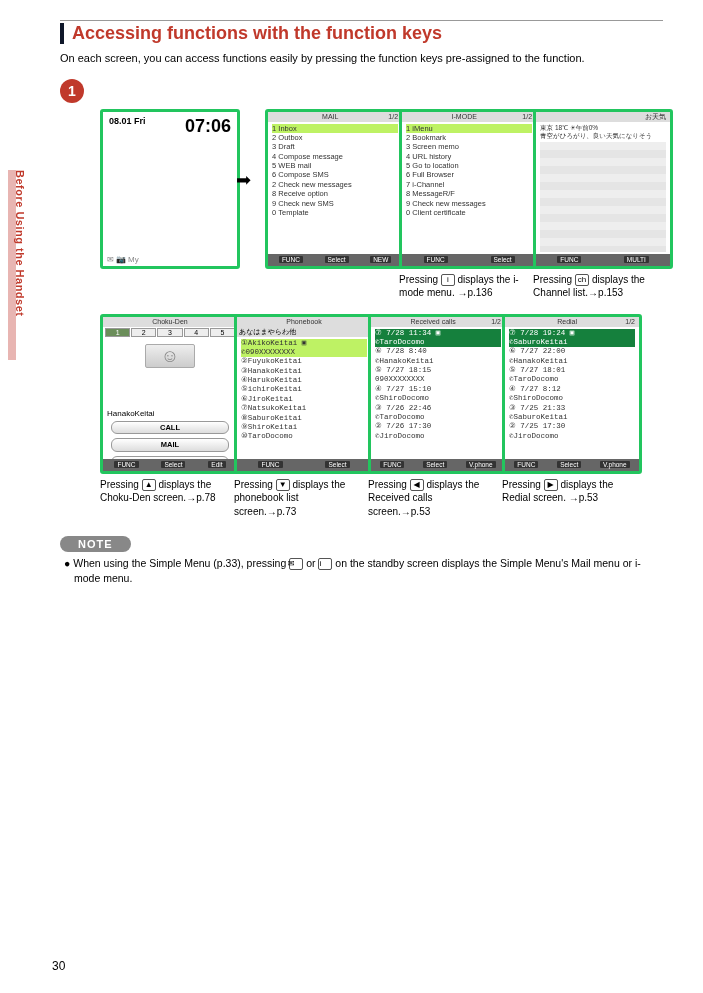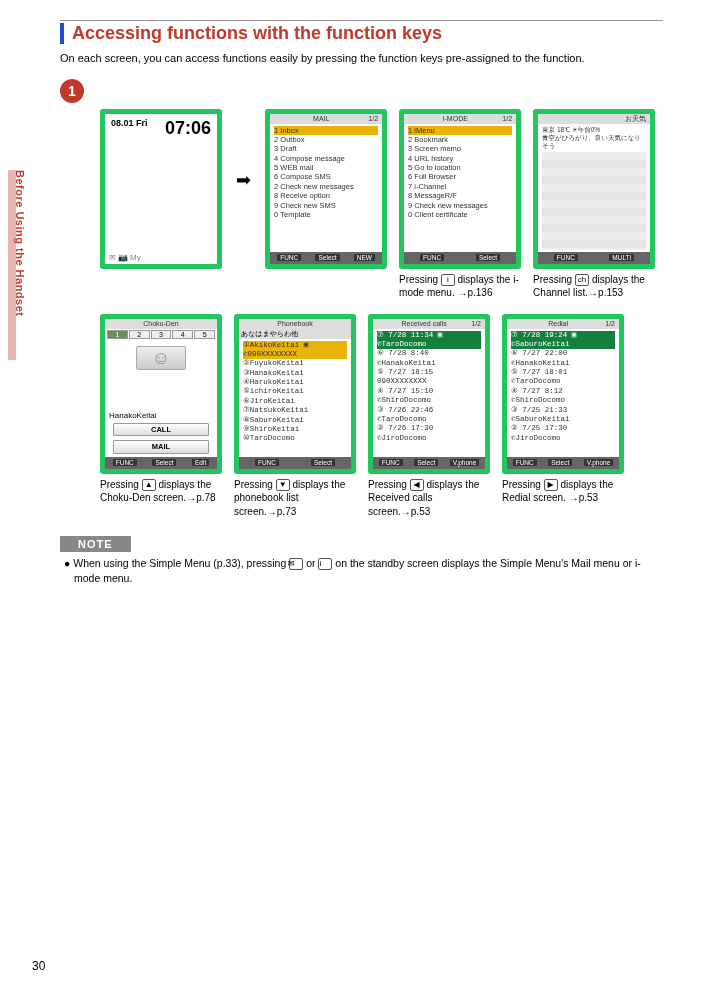--- a/index.html
+++ b/index.html
@@ -1,50 +1,50 @@
 <!DOCTYPE html>
 <html><head>
 <meta charset="utf-8">
 <style>
   * { margin: 0; padding: 0; box-sizing: border-box; }
   body { font-family: Arial, Helvetica, sans-serif; width: 703px; height: 993px; position: relative; background: #fff; color: #000; font-size: 11px; }
   .page { position: relative; width: 703px; height: 993px; padding: 20px 40px 20px 60px; }
   .heading { border-top: 1px solid #999; padding-top: 2px; margin-bottom: 6px; }
-  .heading h1 { color: #c0392b; font-size: 18px; font-weight: bold; border-left: 4px solid #1d4ed8; padding-left: 8px; }
+  .heading h1 { color: #c0392b; font-size: 18px; font-weight: bold; border-left: 4px solid #0f172a; padding-left: 8px; }
   .intro { font-size: 11px; line-height: 1.5; margin-bottom: 12px; }
   .sidebar-tab { position: absolute; left: 14px; top: 170px; writing-mode: vertical-rl; text-orientation: mixed; color: #c0392b; font-size: 11px; font-weight: bold; letter-spacing: 0.5px; }
   .sidebar-bar { position: absolute; left: 8px; top: 170px; width: 8px; height: 190px; background: #e8b5b2; }
   .step-row { display: flex; align-items: center; margin-bottom: 6px; }
   .step-circle { width: 24px; height: 24px; border-radius: 50%; background: #c0392b; color: #fff; font-weight: bold; display: flex; align-items: center; justify-content: center; font-size: 14px; margin-right: 8px; }
   .step-title { font-size: 12.5px; font-weight: bold; }
   .shot-row { display: flex; gap: 12px; align-items: flex-start; margin-left: 40px; margin-top: 4px; margin-bottom: 14px; }
   .shot-row.second { margin-left: 40px; }
   .arrow { font-size: 18px; align-self: center; margin: 0 2px; transform: translateY(-24px); }
   .shot-col { display: flex; flex-direction: column; width: 122px; }
-  .phone { width: 122px; height: 160px; border: 5px solid #22c55e; border-radius: 3px; background: #fff; display: flex; flex-direction: column; overflow: hidden; font-size: 7.5px; }
+  .phone { width: 140px; height: 160px; border: 3px solid #22c55e; border-radius: 3px; background: #fff; display: flex; flex-direction: column; overflow: hidden; font-size: 7.5px; }
   .phone .topbar { background: #ddd; height: 10px; display: flex; align-items: center; justify-content: space-between; padding: 0 4px; font-size: 7px; color: #333; }
   .phone .body { flex: 1; padding: 2px 4px; line-height: 1.25; display: flex; flex-direction: column; overflow: hidden; }
   .phone .list-item { white-space: nowrap; overflow: hidden; text-overflow: clip; font-size: 7.5px; color: #333; }
-  .phone .hilite { background: #eab308; }
+  .phone .hilite { background: #bef264; }
   .phone .calls .hilite { background: #15803d; color: #fff; }
   .phone .footer { background: #666; height: 12px; display: flex; justify-content: space-around; align-items: center; font-size: 6.5px; color: #fff; }
   .phone .footer span { background: #333; padding: 0 3px; border-radius: 1px; }
   .standby-big { font-size: 12px; font-weight: bold; text-align: right; padding: 4px 6px; }
   .standby-icons { margin-top: auto; padding: 2px 4px; color: #888; font-size: 8px; }
   .avatar { width: 50px; height: 50px; border: 1px solid #aaa; margin: 4px auto 2px; background: linear-gradient(#eee,#ccc); border-radius: 2px; display:flex; align-items:center; justify-content:center; font-size:18px; color:#888;}
-  .btn3d { border: 1px solid #999; border-radius: 1px; text-align: center; margin: 2px 4px; padding: 1px 0; font-size: 7.5px; background: linear-gradient(#fff,#ddd); font-weight: bold; }
+  .btn3d { border: 1px solid #999; border-radius: 6px; text-align: center; margin: 2px 4px; padding: 1px 0; font-size: 7.5px; background: linear-gradient(#fff,#ddd); font-weight: bold; }
   .choku-tabs { display: flex; gap: 1px; padding: 1px 2px; }
   .choku-tabs div { flex: 1; border: 1px solid #999; text-align: center; font-size: 7px; background: #eee; }
   .choku-tabs div.active { background: #6b8e5a; color: #fff; }
   .caption { font-size: 10px; line-height: 1.35; margin-top: 4px; }
   .keycap { display:inline-block; border:1px solid #555; border-radius:2px; padding:0 2px; font-size:8px; line-height:1.2; vertical-align:middle; background:#fff; min-width:14px; text-align:center; }
   .note-block { margin-top: 18px; }
-  .note-label { display: inline-block; background: #888; color: #fff; font-size: 11px; font-weight: bold; padding: 2px 18px; margin-bottom: 4px; letter-spacing: 1px; }
+  .note-label { display: inline-block; background: #888; color: #fff; font-size: 11px; font-weight: bold; padding: 2px 18px; margin-bottom: 4px; letter-spacing: 1px; border-radius: 8px; }
   .note-text { font-size: 10.5px; line-height: 1.4; padding-left: 14px; text-indent: -10px; }
-  .page-num { position: absolute; left: 32px; bottom: 20px; font-size: 12px; }
+  .page-num { position: absolute; left: 52px; bottom: 20px; font-size: 12px; }
   .weather-box { padding:2px; font-size:6.5px; line-height:1.2; color:#333;}
   .mono { font-family: "Courier New", monospace; font-size: 7.5px; }
 </style>
 </head>
 <body>
 <div class="page">
 
 <div class="sidebar-bar"></div>
 <div class="sidebar-tab">Before Using the Handset</div>
 

